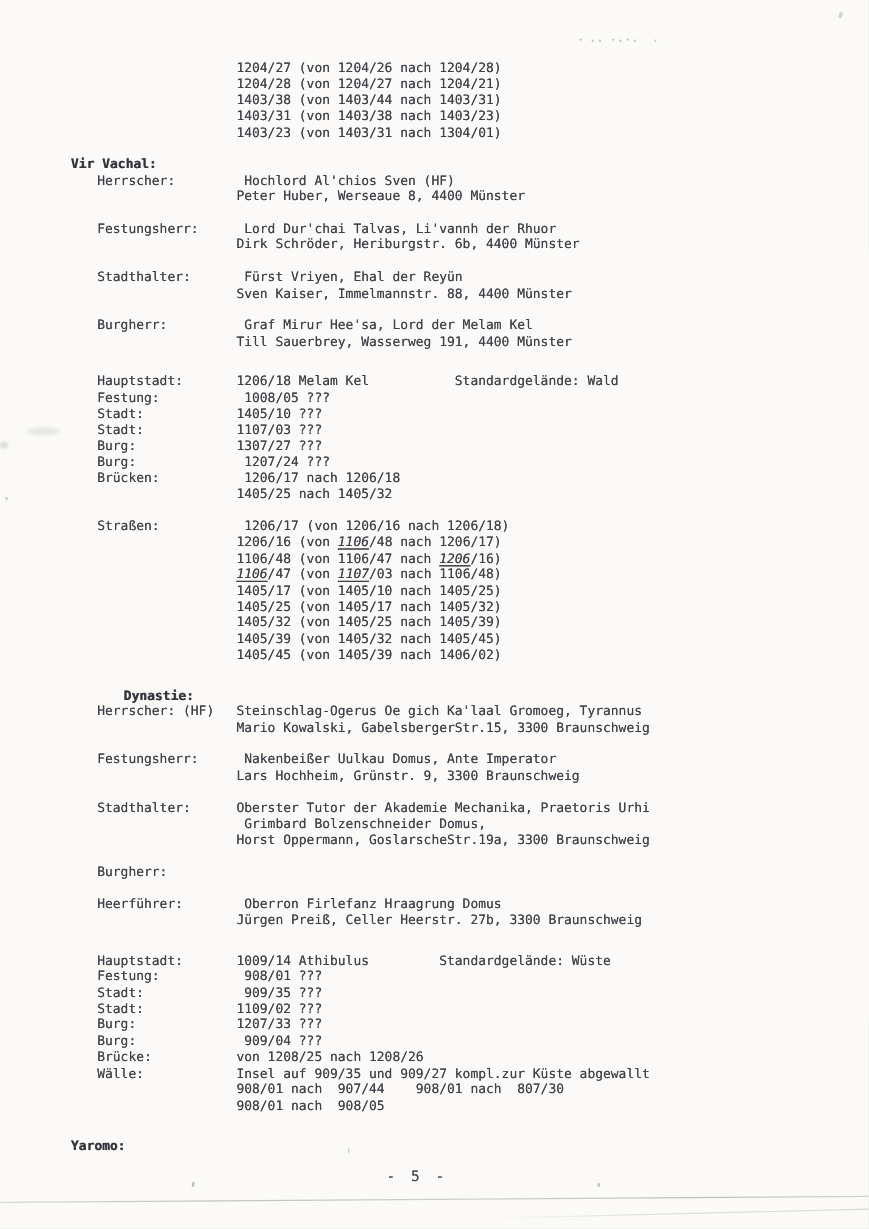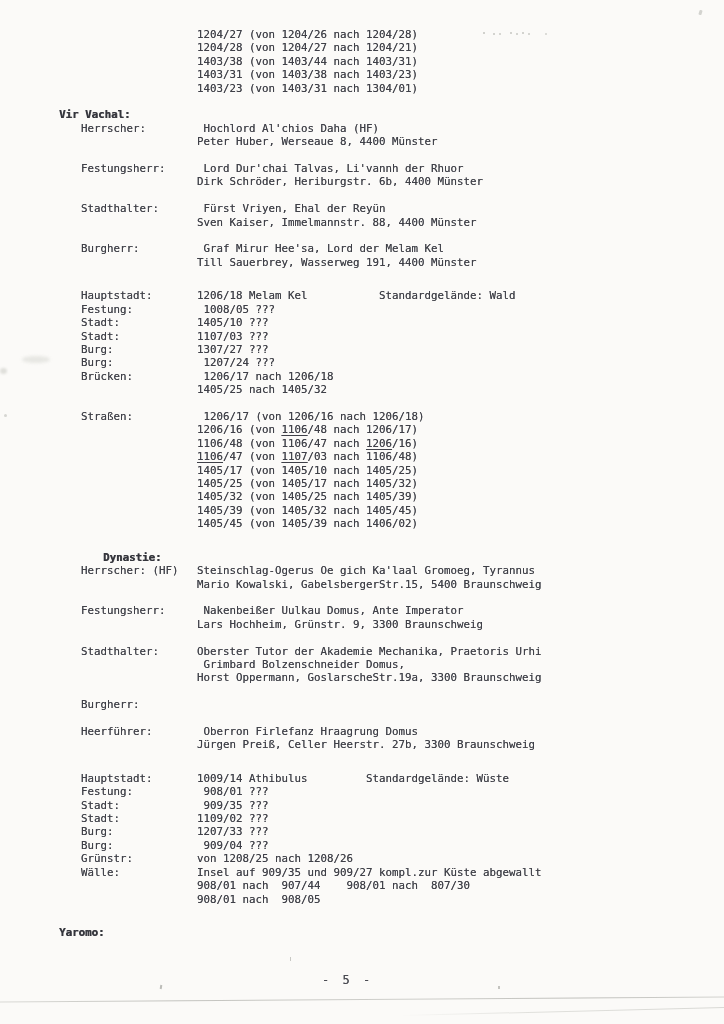--- a/index.html
+++ b/index.html
@@ -10,39 +10,40 @@
     background:#fbfaf8;
     overflow:hidden;
     font-family:"DejaVu Sans Mono","Liberation Mono",monospace;
     font-size:10.8px;
     line-height:13.4px;
     color:#3f4048;
     text-shadow:0 0 .35px rgba(63,64,72,.75);
   }
   .doc{
     position:absolute;
-    left:59px;top:28px;right:10px;
+    left:59px;top:50px;right:10px;
   }
   .section-title{
     font-weight:700;
     color:#34353c;
     text-shadow:.4px 0 0 rgba(52,53,60,.8);
     white-space:pre;
   }
   .row{display:flex;align-items:flex-start;}
   .label{
     flex:0 0 116px;
     white-space:pre;
     padding-left:22px;
   }
   .value{white-space:pre;}
   .line{white-space:pre;}
   .u{
     text-decoration:underline;
     text-underline-offset:2px;
+    font-style:italic;
   }
   .footer{
     position:absolute;
     left:322px;top:974px;
     font-size:12px;
     letter-spacing:3px;
     color:#4a4b52;
     white-space:pre;
   }
   
@@ -86,21 +87,21 @@
 
 <div class="page">
   <div class="doc">
       <div class="row" style="margin-top: 0px;">
         <div class="label"> </div>
         <div class="value"><div class="line">1204/27 (von 1204/26 nach 1204/28)</div><div class="line">1204/28 (von 1204/27 nach 1204/21)</div><div class="line">1403/38 (von 1403/44 nach 1403/31)</div><div class="line">1403/31 (von 1403/38 nach 1403/23)</div><div class="line">1403/23 (von 1403/31 nach 1304/01)</div></div>
       </div>
       <div class="section-title" style="margin-top: 13.4px;">Vir Vachal:</div>
       <div class="row" style="margin-top: 0px;">
         <div class="label">Herrscher:</div>
-        <div class="value"><div class="line"> Hochlord Al'chios Daha (HF)</div><div class="line">Peter Huber, Werseaue 8, 4400 Münster</div></div>
+        <div class="value"><div class="line"> Hochlord Al'chios Sven (HF)</div><div class="line">Peter Huber, Werseaue 8, 4400 Münster</div></div>
       </div>
       <div class="row" style="margin-top: 13.4px;">
         <div class="label">Festungsherr:</div>
         <div class="value"><div class="line"> Lord Dur'chai Talvas, Li'vannh der Rhuor</div><div class="line">Dirk Schröder, Heriburgstr. 6b, 4400 Münster</div></div>
       </div>
       <div class="row" style="margin-top: 13.4px;">
         <div class="label">Stadthalter:</div>
         <div class="value"><div class="line"> Fürst Vriyen, Ehal der Reyün</div><div class="line">Sven Kaiser, Immelmannstr. 88, 4400 Münster</div></div>
       </div>
       <div class="row" style="margin-top: 13.4px;">
@@ -135,21 +136,21 @@
         <div class="label">Brücken:</div>
         <div class="value"><div class="line"> 1206/17 nach 1206/18</div><div class="line">1405/25 nach 1405/32</div></div>
       </div>
       <div class="row" style="margin-top: 13.4px;">
         <div class="label">Straßen:</div>
         <div class="value"><div class="line"> 1206/17 (von 1206/16 nach 1206/18)</div><div class="line">1206/16 (von <span class="u">1106</span>/48 nach 1206/17)</div><div class="line">1106/48 (von 1106/47 nach <span class="u">1206</span>/16)</div><div class="line"><span class="u">1106</span>/47 (von <span class="u">1107</span>/03 nach 1106/48)</div><div class="line">1405/17 (von 1405/10 nach 1405/25)</div><div class="line">1405/25 (von 1405/17 nach 1405/32)</div><div class="line">1405/32 (von 1405/25 nach 1405/39)</div><div class="line">1405/39 (von 1405/32 nach 1405/45)</div><div class="line">1405/45 (von 1405/39 nach 1406/02)</div></div>
       </div>
       <div class="section-title" style="margin-top: 20.1px; padding-left: 44px;">Dynastie:</div>
       <div class="row" style="margin-top: 0px;">
         <div class="label">Herrscher: (HF)</div>
-        <div class="value"><div class="line">Steinschlag-Ogerus Oe gich Ka'laal Gromoeg, Tyrannus</div><div class="line">Mario Kowalski, GabelsbergerStr.15, 5400 Braunschweig</div></div>
+        <div class="value"><div class="line">Steinschlag-Ogerus Oe gich Ka'laal Gromoeg, Tyrannus</div><div class="line">Mario Kowalski, GabelsbergerStr.15, 3300 Braunschweig</div></div>
       </div>
       <div class="row" style="margin-top: 13.4px;">
         <div class="label">Festungsherr:</div>
         <div class="value"><div class="line"> Nakenbeißer Uulkau Domus, Ante Imperator</div><div class="line">Lars Hochheim, Grünstr. 9, 3300 Braunschweig</div></div>
       </div>
       <div class="row" style="margin-top: 13.4px;">
         <div class="label">Stadthalter:</div>
         <div class="value"><div class="line">Oberster Tutor der Akademie Mechanika, Praetoris Urhi</div><div class="line"> Grimbard Bolzenschneider Domus,</div><div class="line">Horst Oppermann, GoslarscheStr.19a, 3300 Braunschweig</div></div>
       </div>
       <div class="row" style="margin-top: 13.4px;">
@@ -177,21 +178,21 @@
       </div>
       <div class="row" style="margin-top: 0px;">
         <div class="label">Burg:</div>
         <div class="value"><div class="line">1207/33 ???</div></div>
       </div>
       <div class="row" style="margin-top: 0px;">
         <div class="label">Burg:</div>
         <div class="value"><div class="line"> 909/04 ???</div></div>
       </div>
       <div class="row" style="margin-top: 0px;">
-        <div class="label">Grünstr:</div>
+        <div class="label">Brücke:</div>
         <div class="value"><div class="line">von 1208/25 nach 1208/26</div></div>
       </div>
       <div class="row" style="margin-top: 0px;">
         <div class="label">Wälle:</div>
         <div class="value"><div class="line">Insel auf 909/35 und 909/27 kompl.zur Küste abgewallt</div><div class="line">908/01 nach  907/44    908/01 nach  807/30</div><div class="line">908/01 nach  908/05</div></div>
       </div>
       <div class="section-title" style="margin-top: 20.1px;">Yaromo:</div>
     </div>
 
   <div class="footer">- 5 -</div>

